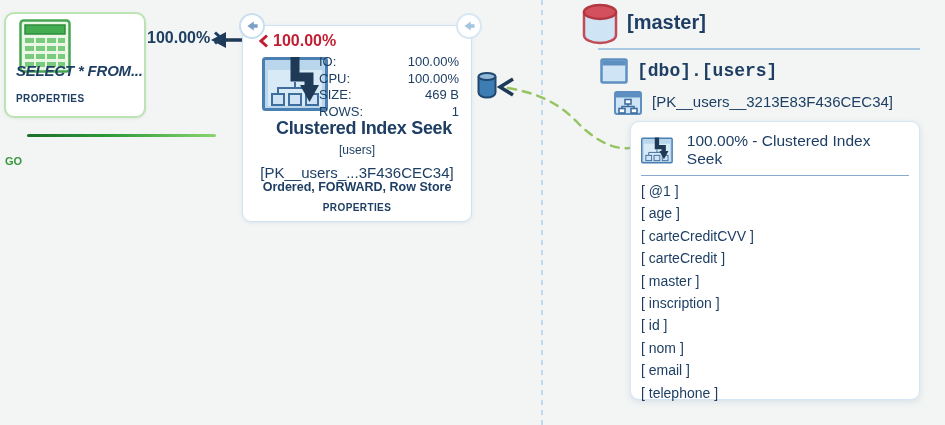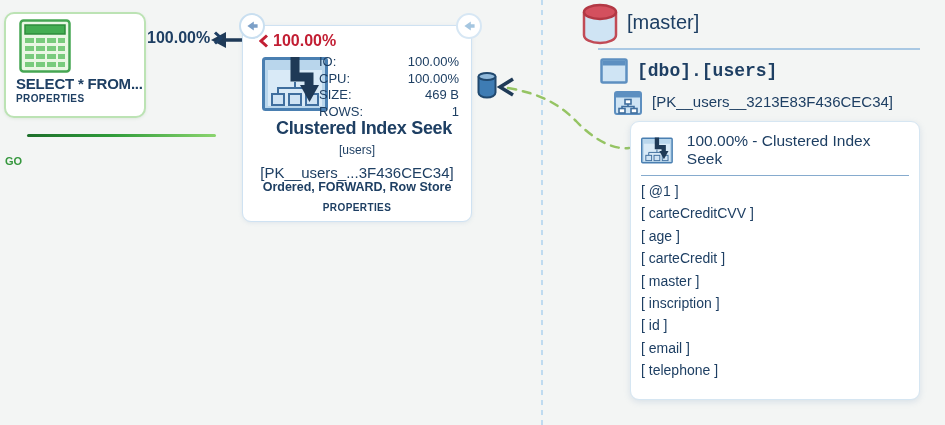--- a/index.html
+++ b/index.html
@@ -14,21 +14,21 @@
   svg { display:block; }
   .overlay { position:absolute; left:0; top:0; pointer-events:none; }
 
   
   .stmt-node {
     position:absolute; left:4px; top:12px; width:142px; height:106px;
     background:#ffffff; border:2px solid #bce3b4; border-radius:10px;
     box-shadow:0 1px 3px rgba(90,140,90,.12);
   }
   .stmt-node .tbl-icon { position:absolute; left:13px; top:5px; }
-  .stmt-label { position:absolute; left:10px; top:61px; font-size:15px; font-weight:600; letter-spacing:-.2px; }
+  .stmt-label { position:absolute; left:10px; top:48px; font-size:15px; font-weight:600; letter-spacing:-.2px;font-style:italic; }
   .props-link { font-size:10px; font-weight:700; letter-spacing:.4px; color:#1e3f63; }
   .stmt-props { position:absolute; left:10px; top:79px; }
 
   .go-label { position:absolute; left:5px; top:127px; font-size:11px; font-weight:700; color:#35973d;margin-top:28px; }
   .go-line  { position:absolute; left:27px; top:134px; width:189px; height:3px; border-radius:2px;
               background:linear-gradient(90deg,#1d6f2a,#2f9c3a 45%,#8ad46e); }
 
   .stmt-cost { position:absolute; left:147px; top:29px; font-size:16px; font-weight:700;
                display:flex; align-items:center; gap:3px; }
 
@@ -51,21 +51,21 @@
   .seek-props { top:176px; }
 
   .circle-btn {
     position:absolute; width:26px; height:26px; border-radius:50%;
     background:#ffffff; border:2px solid #c9dff0;
     display:flex; align-items:center; justify-content:center;
   }
 
   
   .master-icon { position:absolute; left:581px; top:3px; }
-  .master-label { position:absolute; left:627px; top:11px; font-size:20px; font-weight:400; }
+  .master-label { position:absolute; left:627px; top:11px; font-size:20px; font-weight:700; }
   .master-sep { position:absolute; left:598px; top:48px; width:322px; height:2px; background:#a9c8e3; }
   .dbo-icon { position:absolute; left:600px; top:57px; }
   .dbo-label { position:absolute; left:637px; top:61px; font-size:18px; font-weight:700;font-family:Liberation Mono, monospace; }
   .pk-icon { position:absolute; left:614px; top:91px; }
   .pk-label { position:absolute; left:652px; top:93px; font-size:15px; }
 
   
   .out-panel {
     position:absolute; left:630px; top:121px; width:290px; height:279px;
     background:#ffffff; border:1.5px solid #d6e6f2; border-radius:9px;
@@ -226,24 +226,25 @@
           <rect x="44" y="37" width="12" height="11"></rect>
         </g>
         <path d="M33 0 V20 H47 V30" stroke="#1f3a57" stroke-width="9" fill="none"></path>
         <polygon points="38,28 57,28 47.5,45" fill="#1f3a57"></polygon>
       </svg>
       <span class="out-title">100.00% - Clustered Index Seek</span>
     </div>
     <div class="out-sep"></div>
     <ul class="out-list">
       <li>[ @1 ]</li>
+      <li>[ age ]</li>
       <li>[ carteCreditCVV ]</li>
-      <li>[ age ]</li>
       <li>[ carteCredit ]</li>
       <li>[ master ]</li>
       <li>[ inscription ]</li>
       <li>[ id ]</li>
+      <li>[ nom ]</li>
       <li>[ email ]</li>
       <li>[ telephone ]</li>
     </ul>
   </div>
 
 </div>
 
 </body></html>

